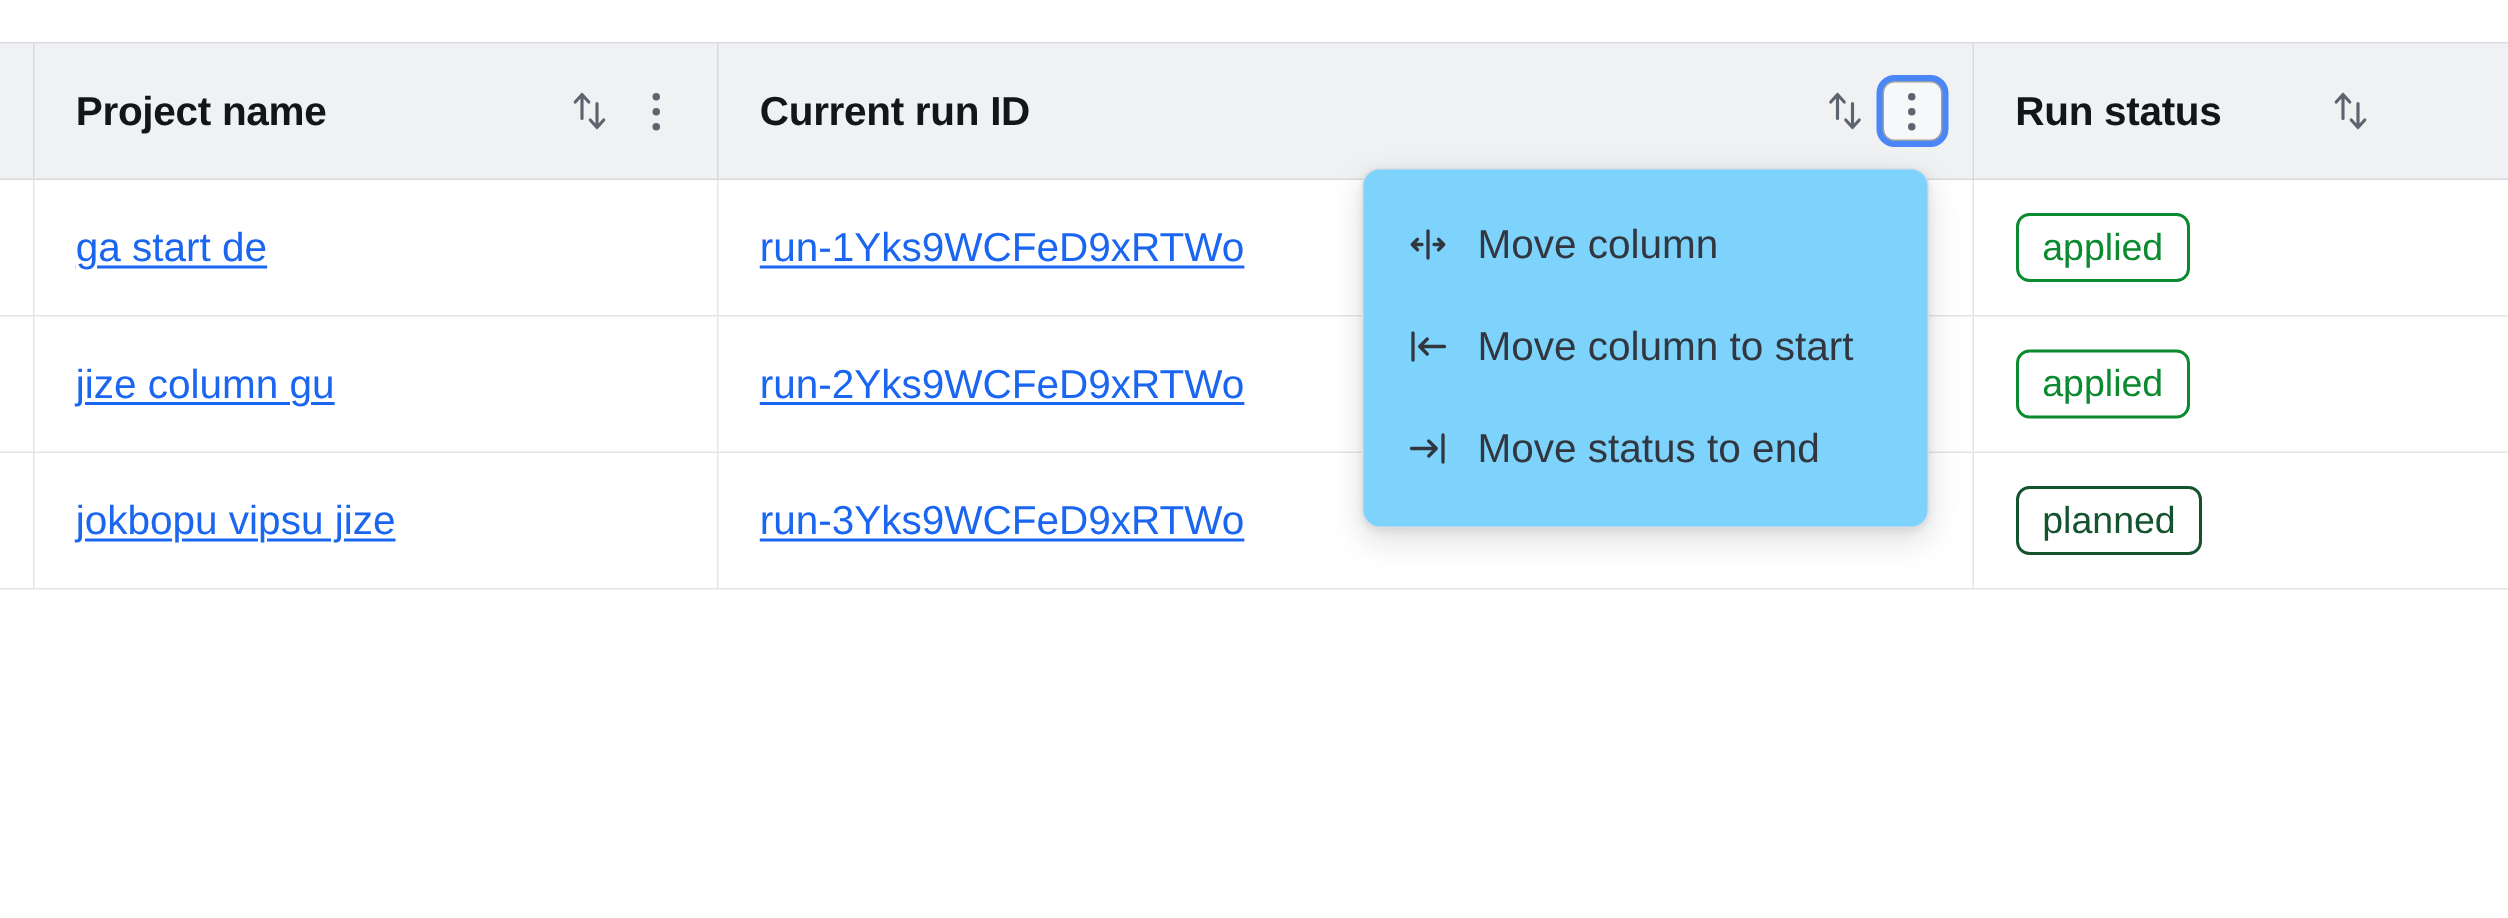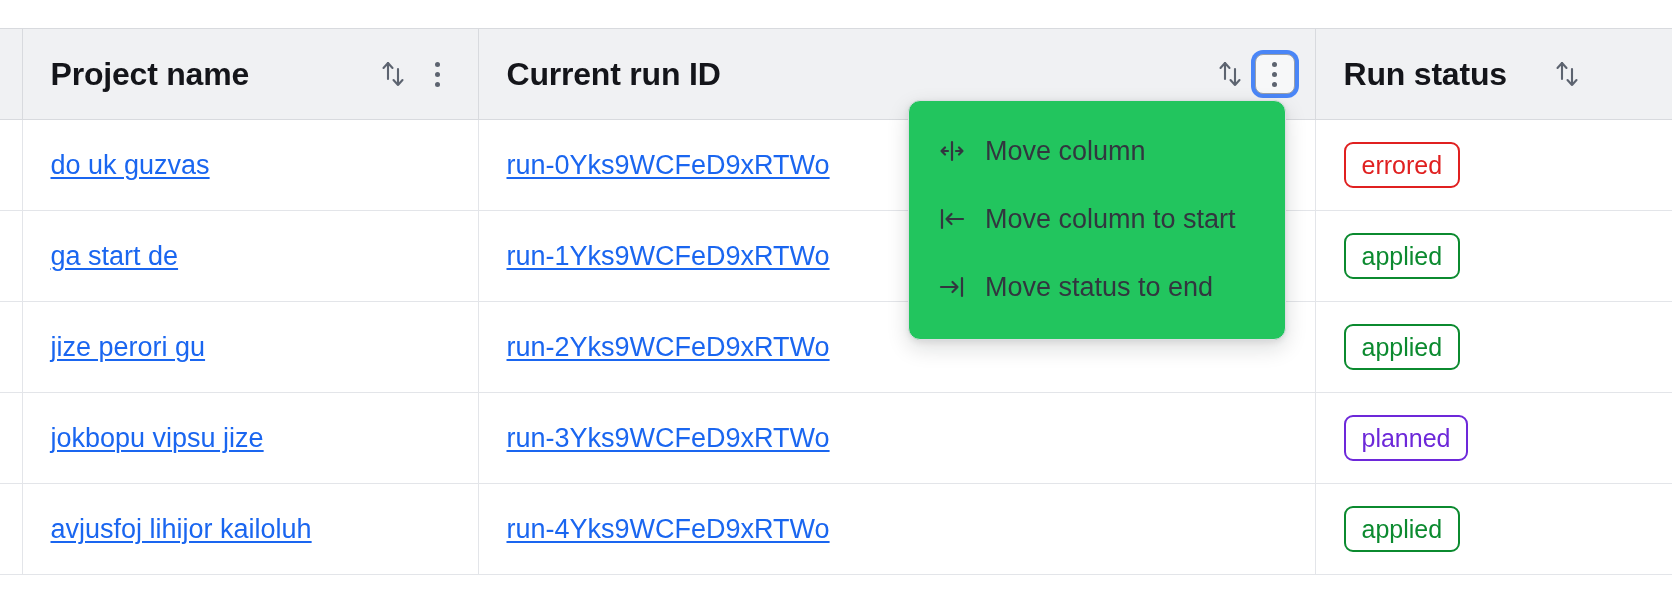--- a/index.html
+++ b/index.html
@@ -42,21 +42,21 @@
 
   .th-inner {
     display: flex;
     align-items: center;
     height: 90px;
     padding: 0 20px 0 28px;
     gap: 10px;
   }
   .th-label {
     flex: 0 0 auto;
-    font-size: 32px;
+    font-size: 27px;
     font-weight: bold;
     color: #14151a;
     letter-spacing: -0.2px;
     white-space: nowrap;
   }
   .th-spacer { flex: 1 1 auto; }
 
   .sort-icon {
     flex: 0 0 auto;
     width: 30px; height: 34px;
@@ -129,23 +129,23 @@
     border-radius: 9px;
     border: 2px solid currentColor;
     font-size: 25px;
     line-height: 1;
     white-space: nowrap;
   }
 
   
   .menu {
     position: absolute;
-    left: 908px; top: 100px;
+    left: 908px; top: 112px;
     width: 378px;
-    background: #22c55e;
+    background: #7dd3fc;
     border: 1px solid #dcdee3;
     border-radius: 12px;
     box-shadow: 0 8px 22px rgba(16,18,23,0.14), 0 2px 6px rgba(16,18,23,0.08);
     padding: 16px 0 18px 0;
     z-index: 40;
   }
   .menu-item {
     display: flex;
     align-items: center;
     gap: 18px;
@@ -234,103 +234,67 @@
             <span style="width:60px"></span>
           </div>
         </th>
       </tr>
     </thead>
     <tbody id="tbody">
         <tr>
           <td class="gutter"></td>
           <td>
             <div class="cell-inner">
-              <a class="cell-link">do uk guzvas</a>
-            </div>
-          </td>
-          <td>
-            <div class="cell-inner">
-              <a class="cell-link">run-0Yks9WCFeD9xRTWo</a>
+              <a class="cell-link">ga start de</a>
+            </div>
+          </td>
+          <td>
+            <div class="cell-inner">
+              <a class="cell-link">run-1Yks9WCFeD9xRTWo</a>
             </div>
           </td>
           <td class="last">
             <div class="cell-inner">
-              <span class="badge" style="color:#e02020">errored</span>
+              <span class="badge" style="color:#0b8a2f">applied</span>
             </div>
           </td>
         </tr>
         <tr>
           <td class="gutter"></td>
           <td>
             <div class="cell-inner">
-              <a class="cell-link">ga start de</a>
-            </div>
-          </td>
-          <td>
-            <div class="cell-inner">
-              <a class="cell-link">run-1Yks9WCFeD9xRTWo</a>
+              <a class="cell-link">jize column gu</a>
+            </div>
+          </td>
+          <td>
+            <div class="cell-inner">
+              <a class="cell-link">run-2Yks9WCFeD9xRTWo</a>
             </div>
           </td>
           <td class="last">
             <div class="cell-inner">
               <span class="badge" style="color:#0b8a2f">applied</span>
             </div>
           </td>
         </tr>
         <tr>
           <td class="gutter"></td>
           <td>
             <div class="cell-inner">
-              <a class="cell-link">jize perori gu</a>
-            </div>
-          </td>
-          <td>
-            <div class="cell-inner">
-              <a class="cell-link">run-2Yks9WCFeD9xRTWo</a>
+              <a class="cell-link">jokbopu vipsu jize</a>
+            </div>
+          </td>
+          <td>
+            <div class="cell-inner">
+              <a class="cell-link">run-3Yks9WCFeD9xRTWo</a>
             </div>
           </td>
           <td class="last">
             <div class="cell-inner">
-              <span class="badge" style="color:#0b8a2f">applied</span>
-            </div>
-          </td>
-        </tr>
-        <tr>
-          <td class="gutter"></td>
-          <td>
-            <div class="cell-inner">
-              <a class="cell-link">jokbopu vipsu jize</a>
-            </div>
-          </td>
-          <td>
-            <div class="cell-inner">
-              <a class="cell-link">run-3Yks9WCFeD9xRTWo</a>
-            </div>
-          </td>
-          <td class="last">
-            <div class="cell-inner">
-              <span class="badge" style="color:#6d28d9">planned</span>
-            </div>
-          </td>
-        </tr>
-        <tr>
-          <td class="gutter"></td>
-          <td>
-            <div class="cell-inner">
-              <a class="cell-link">avjusfoj lihijor kailoluh</a>
-            </div>
-          </td>
-          <td>
-            <div class="cell-inner">
-              <a class="cell-link">run-4Yks9WCFeD9xRTWo</a>
-            </div>
-          </td>
-          <td class="last">
-            <div class="cell-inner">
-              <span class="badge" style="color:#0b8a2f">applied</span>
+              <span class="badge" style="color:#14532d">planned</span>
             </div>
           </td>
         </tr>
       </tbody>
   </table>
 
   <div class="menu">
     <div class="menu-item">
       <span class="menu-icon">
         <svg width="30" height="30" viewBox="0 0 30 30" fill="none" aria-hidden="true">

